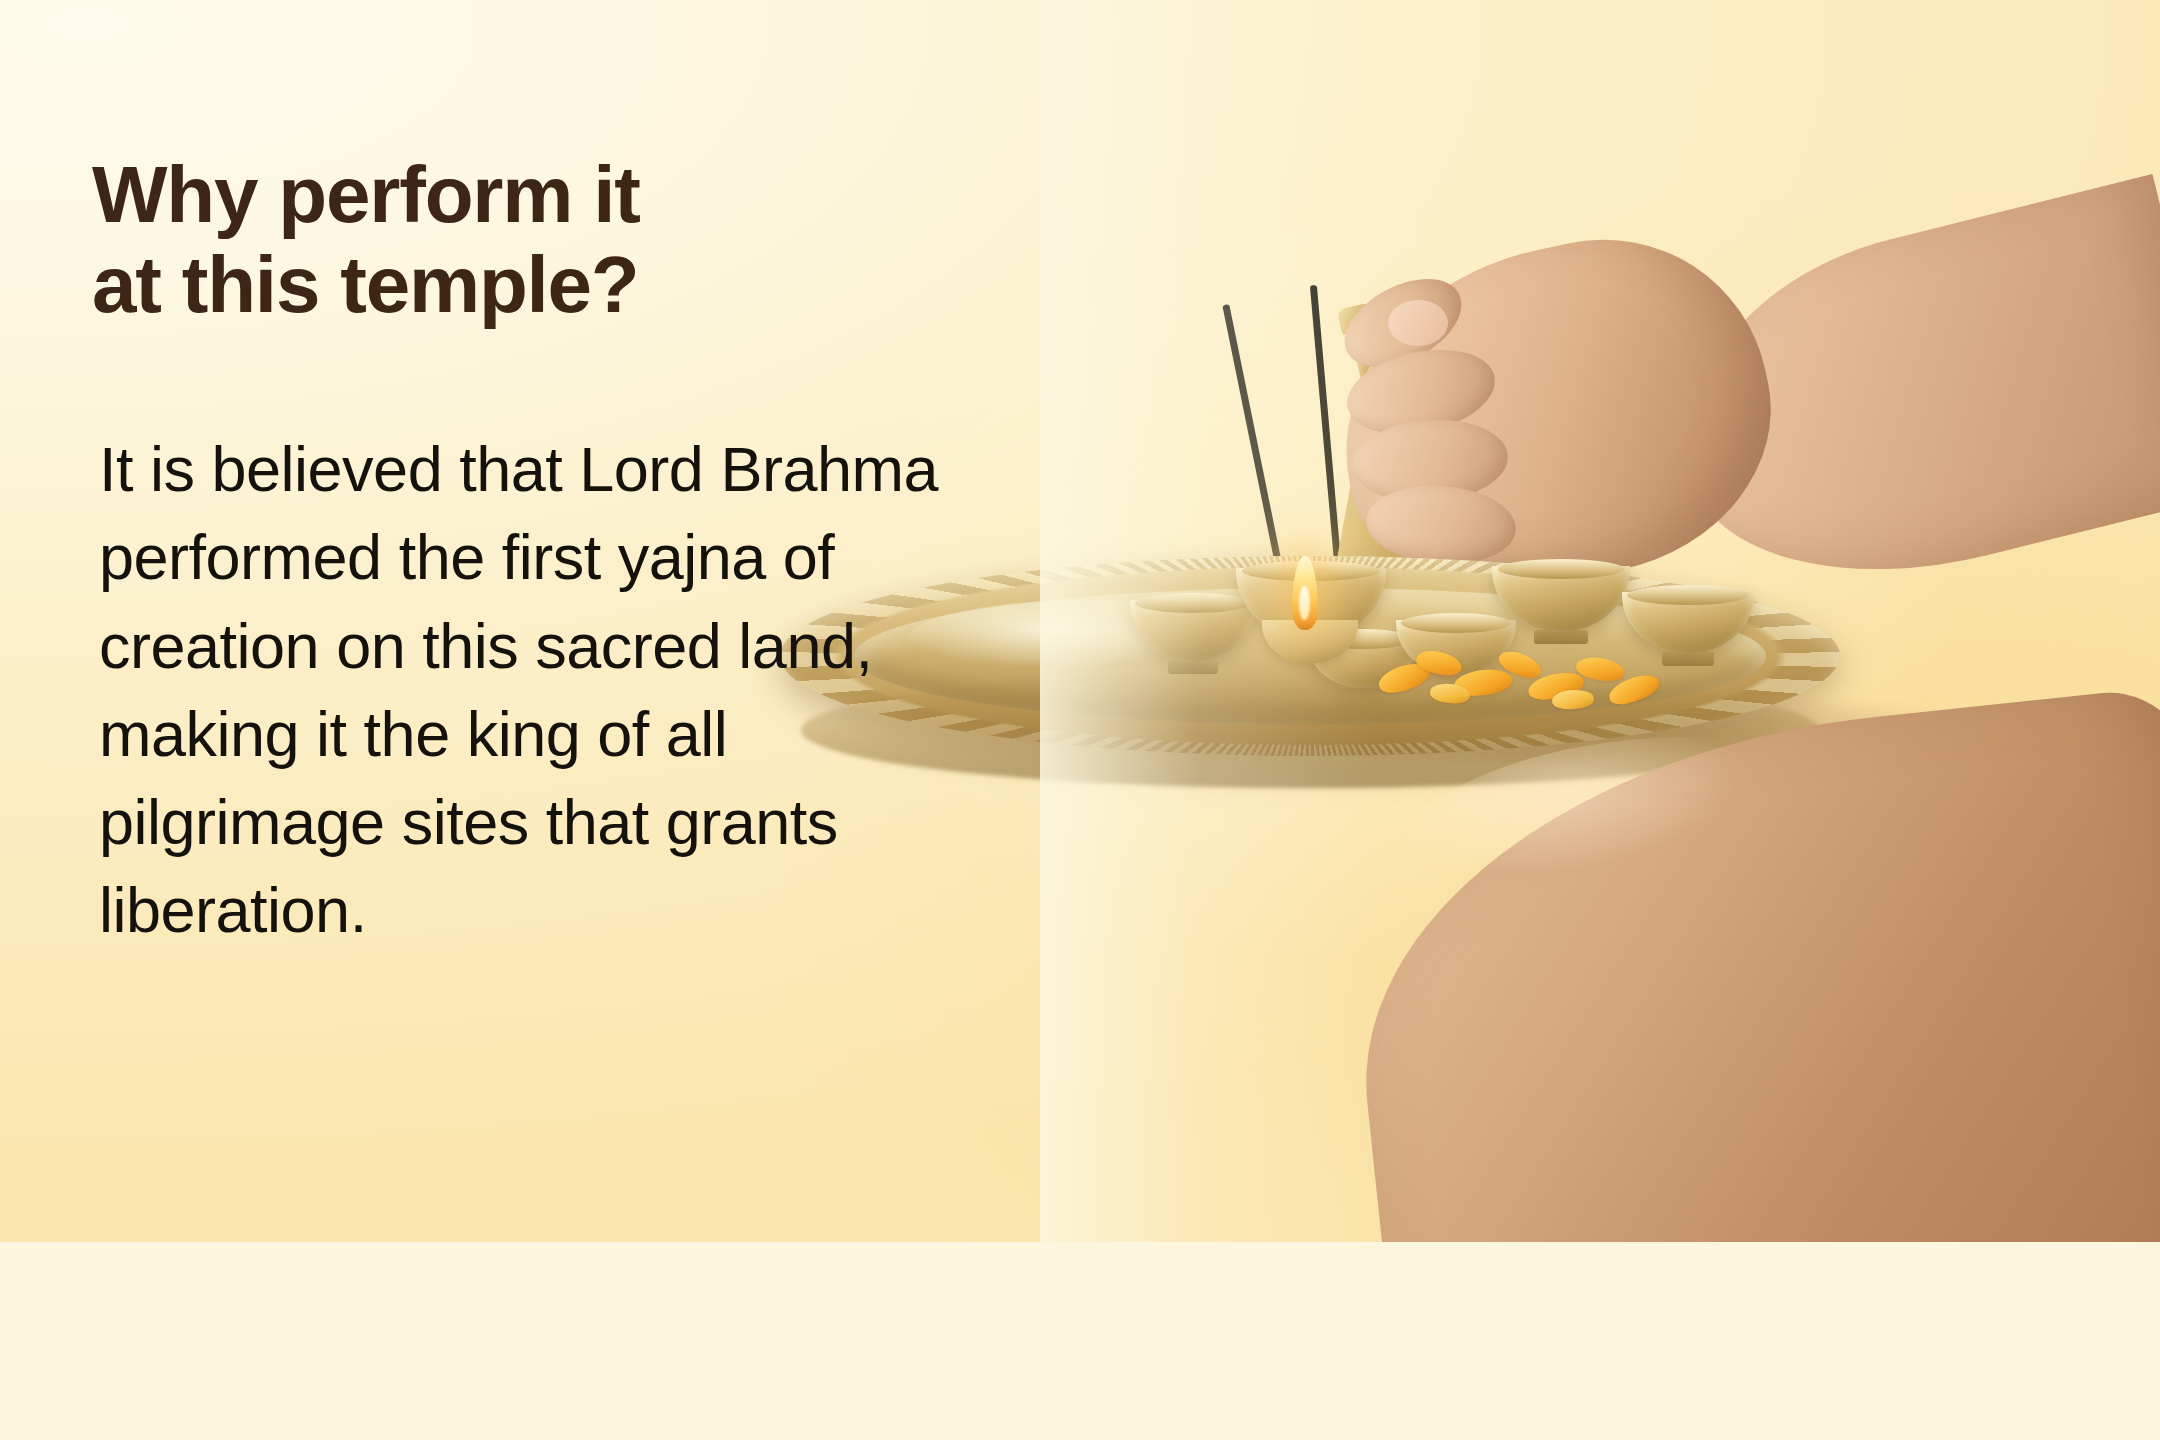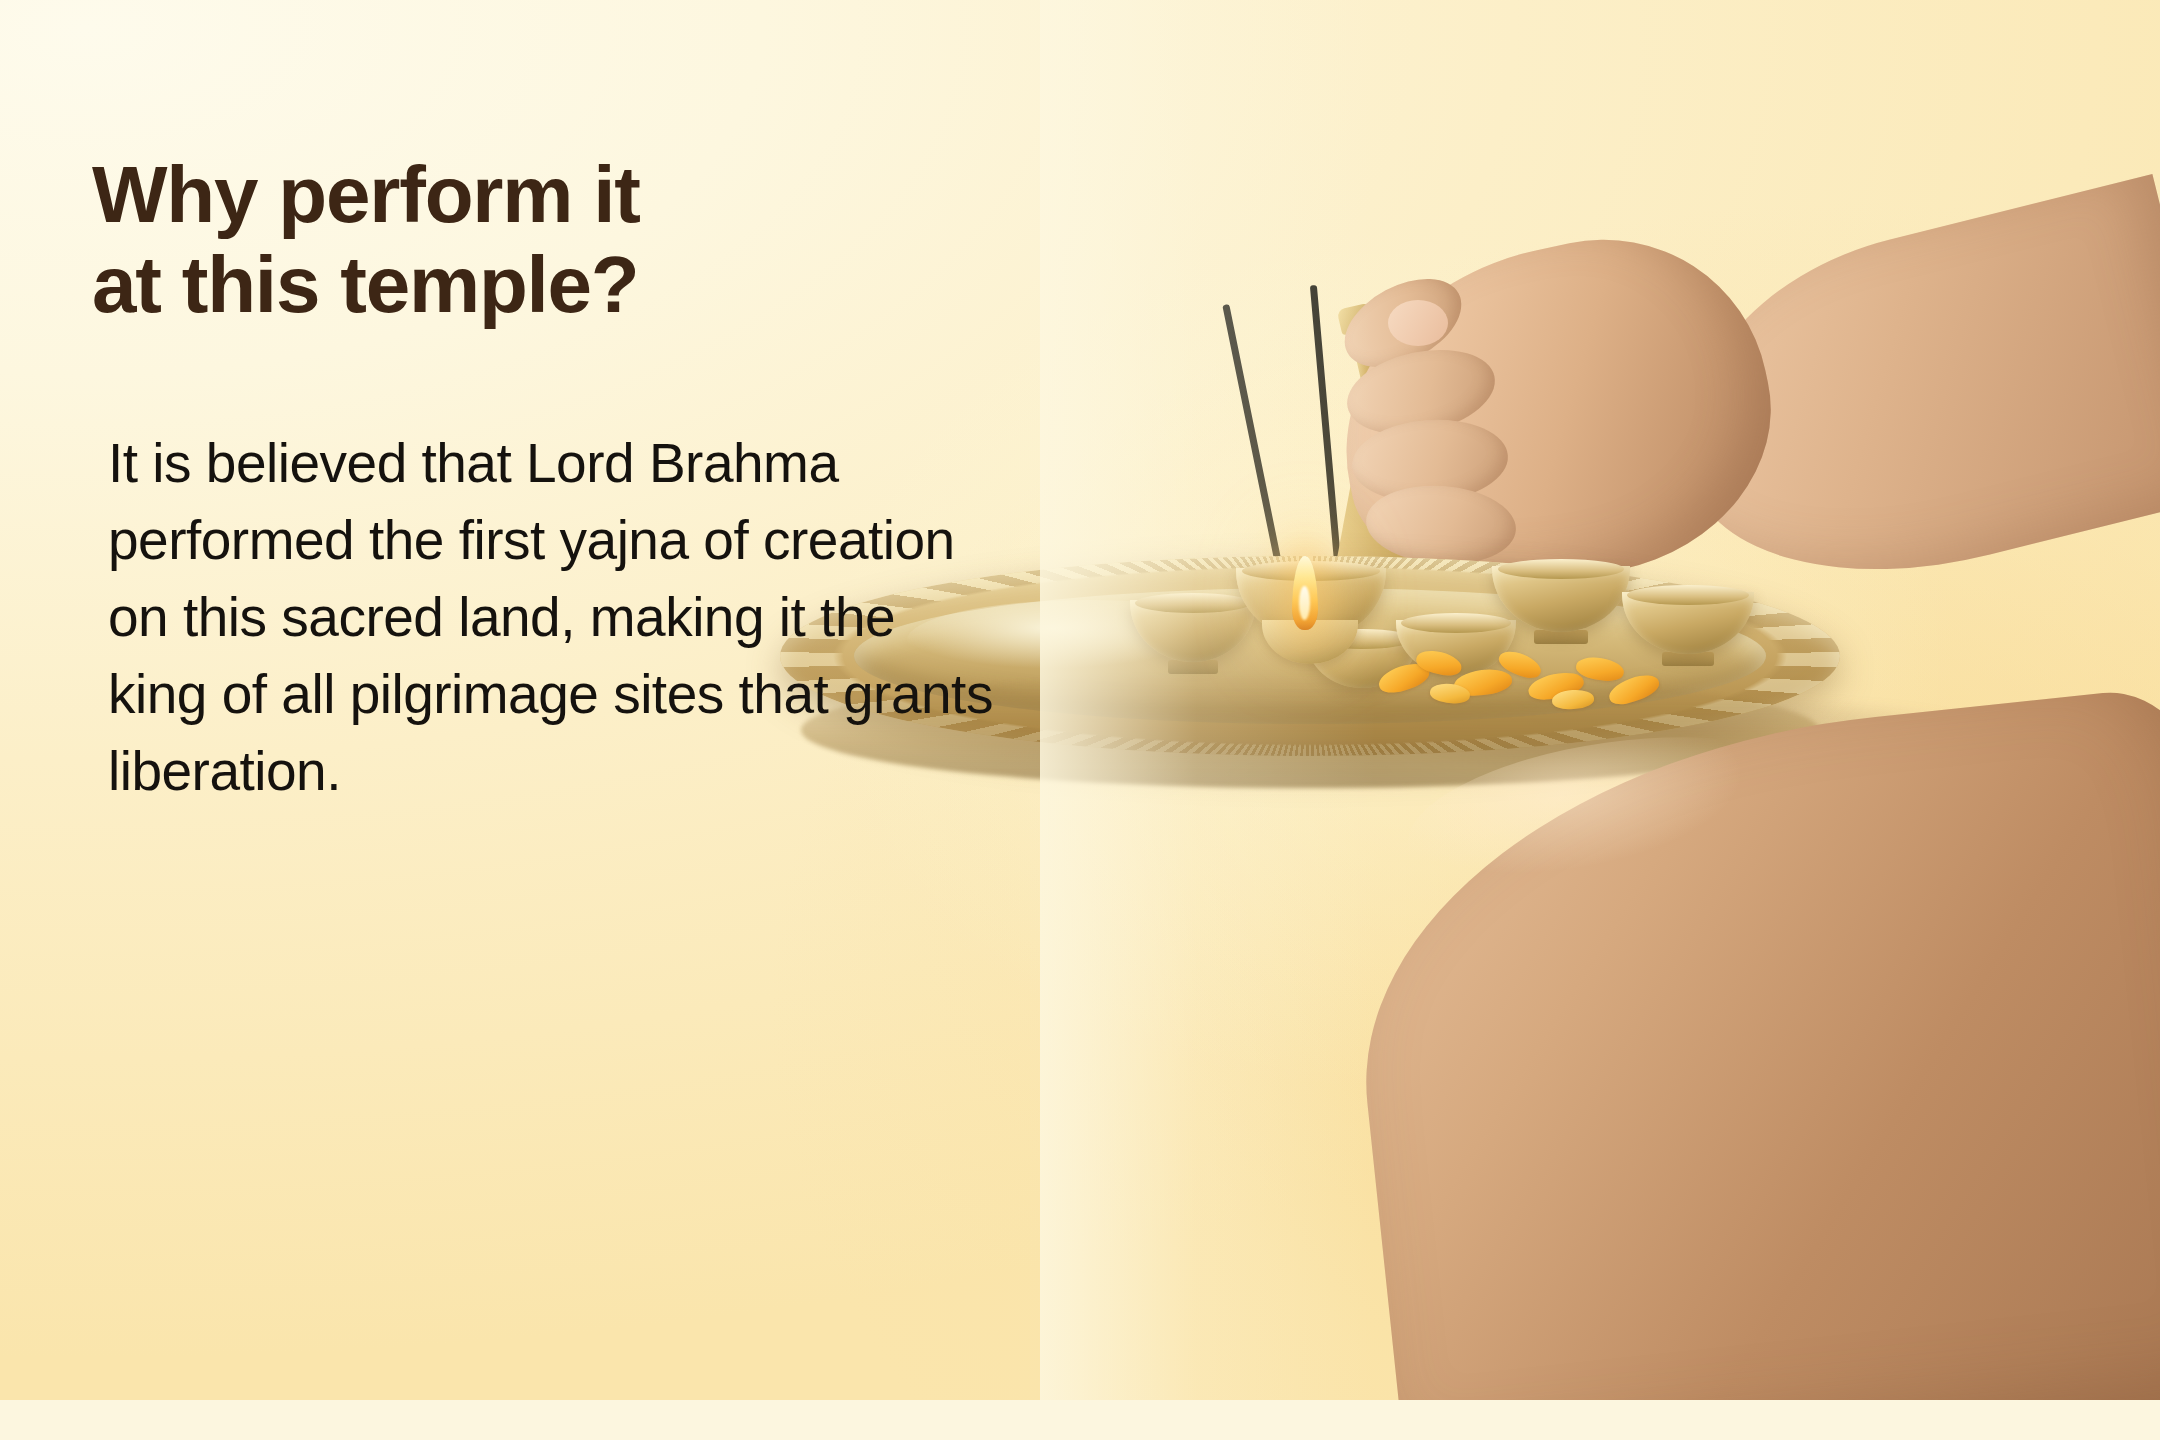--- a/index.html
+++ b/index.html
@@ -1,21 +1,21 @@
 <!DOCTYPE html>
 <html><head>
 <meta charset="utf-8">
 <style>
   html,body{margin:0;padding:0;}
   body{
     width:2160px;height:1440px;overflow:hidden;
     font-family:"Liberation Sans","DejaVu Sans",sans-serif;
     background:#FCF6DF;
   }
-  #slide{position:relative;width:2160px;height:1400px;overflow:hidden;}
+  #slide{position:relative;width:2160px;height:1242px;overflow:hidden;}
 
   
   .bg-base{
     position:absolute;inset:0;
     background:
       radial-gradient(120% 95% at 4% 2%,  #FEFBEC 0%, #FDF7DF 26%, #FCEFC8 55%, #FAE5AC 100%),
       linear-gradient(115deg,#FEFCF0 0%,#FDF6DA 32%,#FBEBBA 66%,#F9DD98 100%);
   }
   .bg-warm{
     position:absolute;inset:0;
@@ -26,21 +26,21 @@
     background:radial-gradient(38% 44% at 64% 47%, rgba(255,248,215,.55) 0%, rgba(255,246,205,0) 70%);
   }
 
   
   .text-col{position:absolute;left:92px;top:150px;width:980px;}
   .headline{
     font-size:80px;line-height:1.12;font-weight:800;
     color:#3D2615;letter-spacing:-1.2px;margin:0;white-space:pre-line;
   }
   .body-copy{
-    margin:96px 0 0 16px;font-size:55px;line-height:1.40;font-weight:500;
+    margin:96px 0 0 7px;font-size:63px;line-height:1.40;font-weight:500;
     color:#15120E;letter-spacing:-.5px;max-width:900px;
   }
 
   
   .photo{position:absolute;left:1040px;top:0;width:1120px;height:1440px;}
 
   
   .stick{position:absolute;transform-origin:50% 100%;
     background:linear-gradient(to bottom,#2B2A22 0%,#3A3628 55%,#554B2F 100%);
     border-radius:3px;opacity:.95;}

